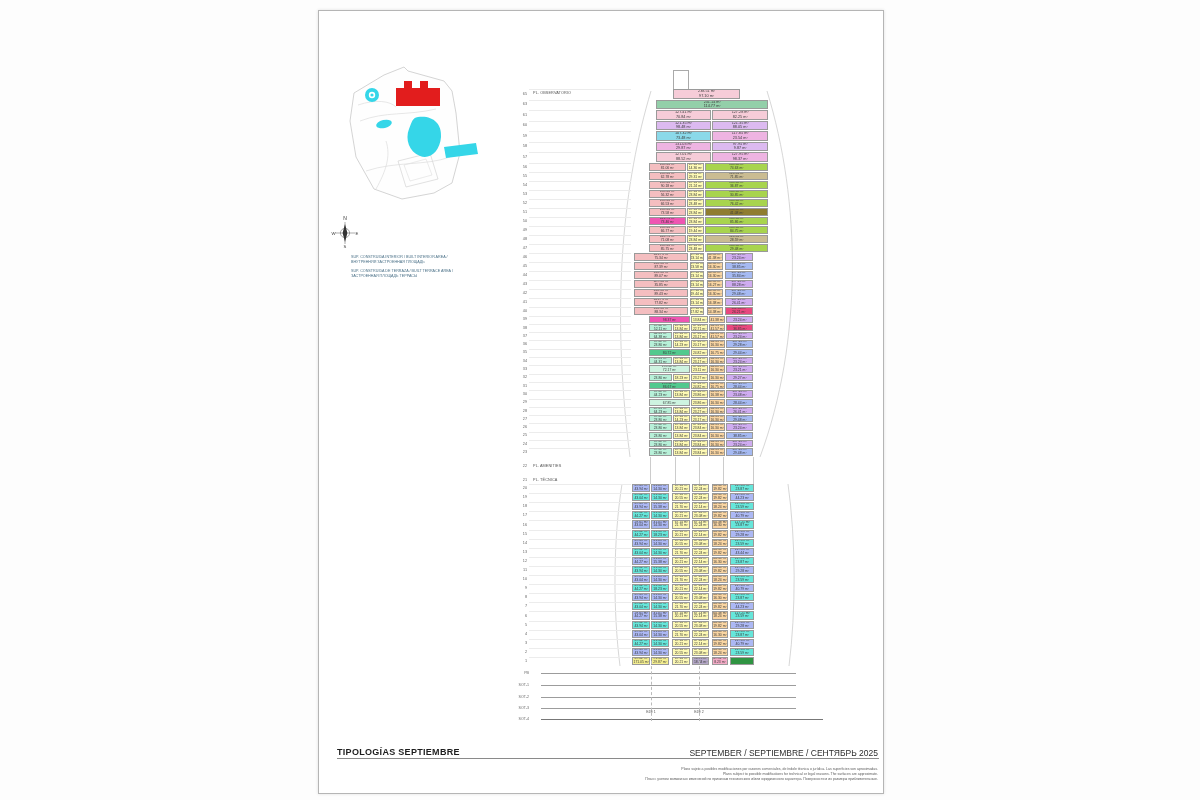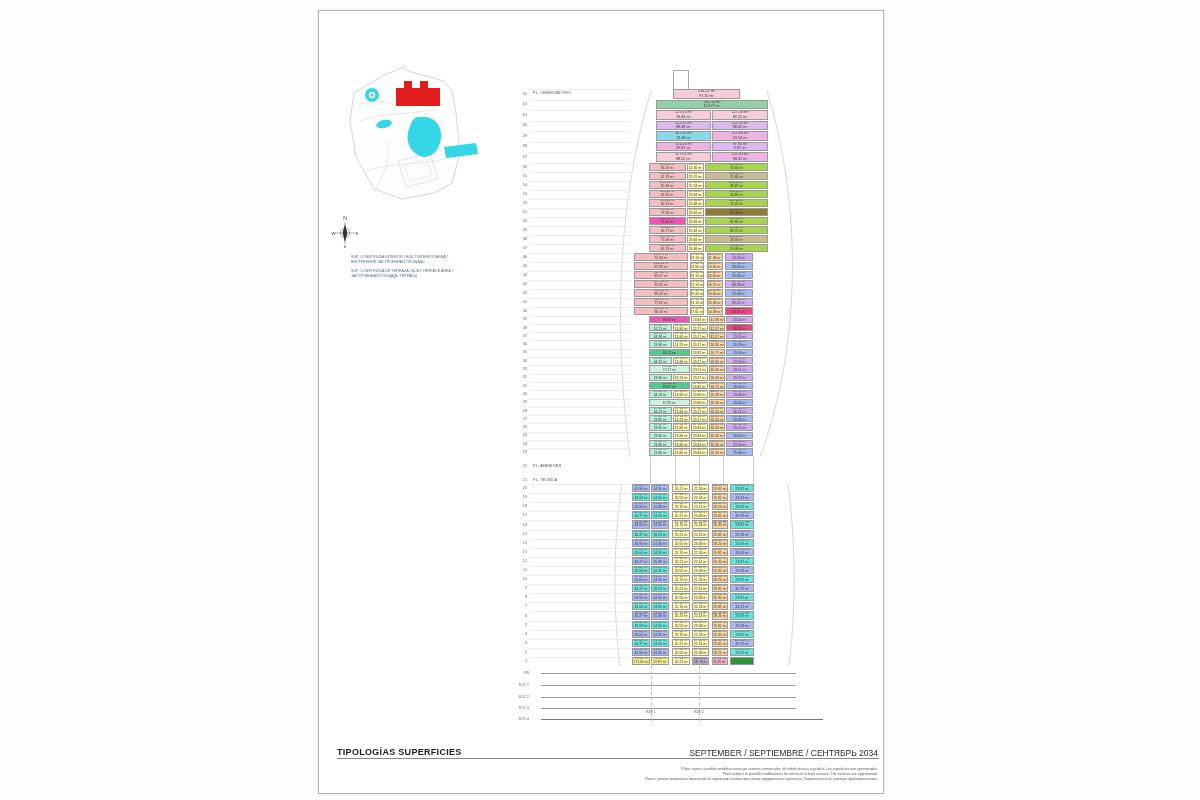--- a/index.html
+++ b/index.html
@@ -1382,22 +1382,22 @@
         <div class="blabel" style="top: 705.8px;">SOT-4</div>
       </div>
 
     <div class="vdash" style="left:332px;top:650px;height:60px;"></div>
     <div class="vdash" style="left:380px;top:650px;height:60px;"></div>
     <div id="axis-labels">
         <div class="axis-label" style="left: 319px; top: 699px;">EJE 1</div>
         <div class="axis-label" style="left: 367px; top: 699px;">EJE 2</div>
       </div>
 
-    <div id="sheet-title">TIPOLOGÍAS SUPERFICIES</div>
-    <div id="sheet-date">SEPTEMBER / SEPTIEMBRE / СЕНТЯБРЬ 2034</div>
+    <div id="sheet-title">TIPOLOGÍAS SEPTIEMBRE</div>
+    <div id="sheet-date">SEPTEMBER / SEPTIEMBRE / СЕНТЯБРЬ 2025</div>
     <div id="title-rule"></div>
     <div id="disclaimers">
       <div>Plano sujeto a posibles modificaciones por razones comerciales, de índole técnica o jurídica. Las superficies son aproximadas.</div>
       <div>Plans subject to possible modifications for technical or legal reasons. The surfaces are approximate.</div>
       <div>План с учетом возможных изменений по причинам технического и/или юридического характера. Поверхности и их размеры приблизительные.</div>
     </div>
 
   <div class="ladder" style="top: 78px;"></div>
       <div class="ladder" style="top: 88.5px;"></div>
       <div class="ladder" style="top: 99px;"></div>

